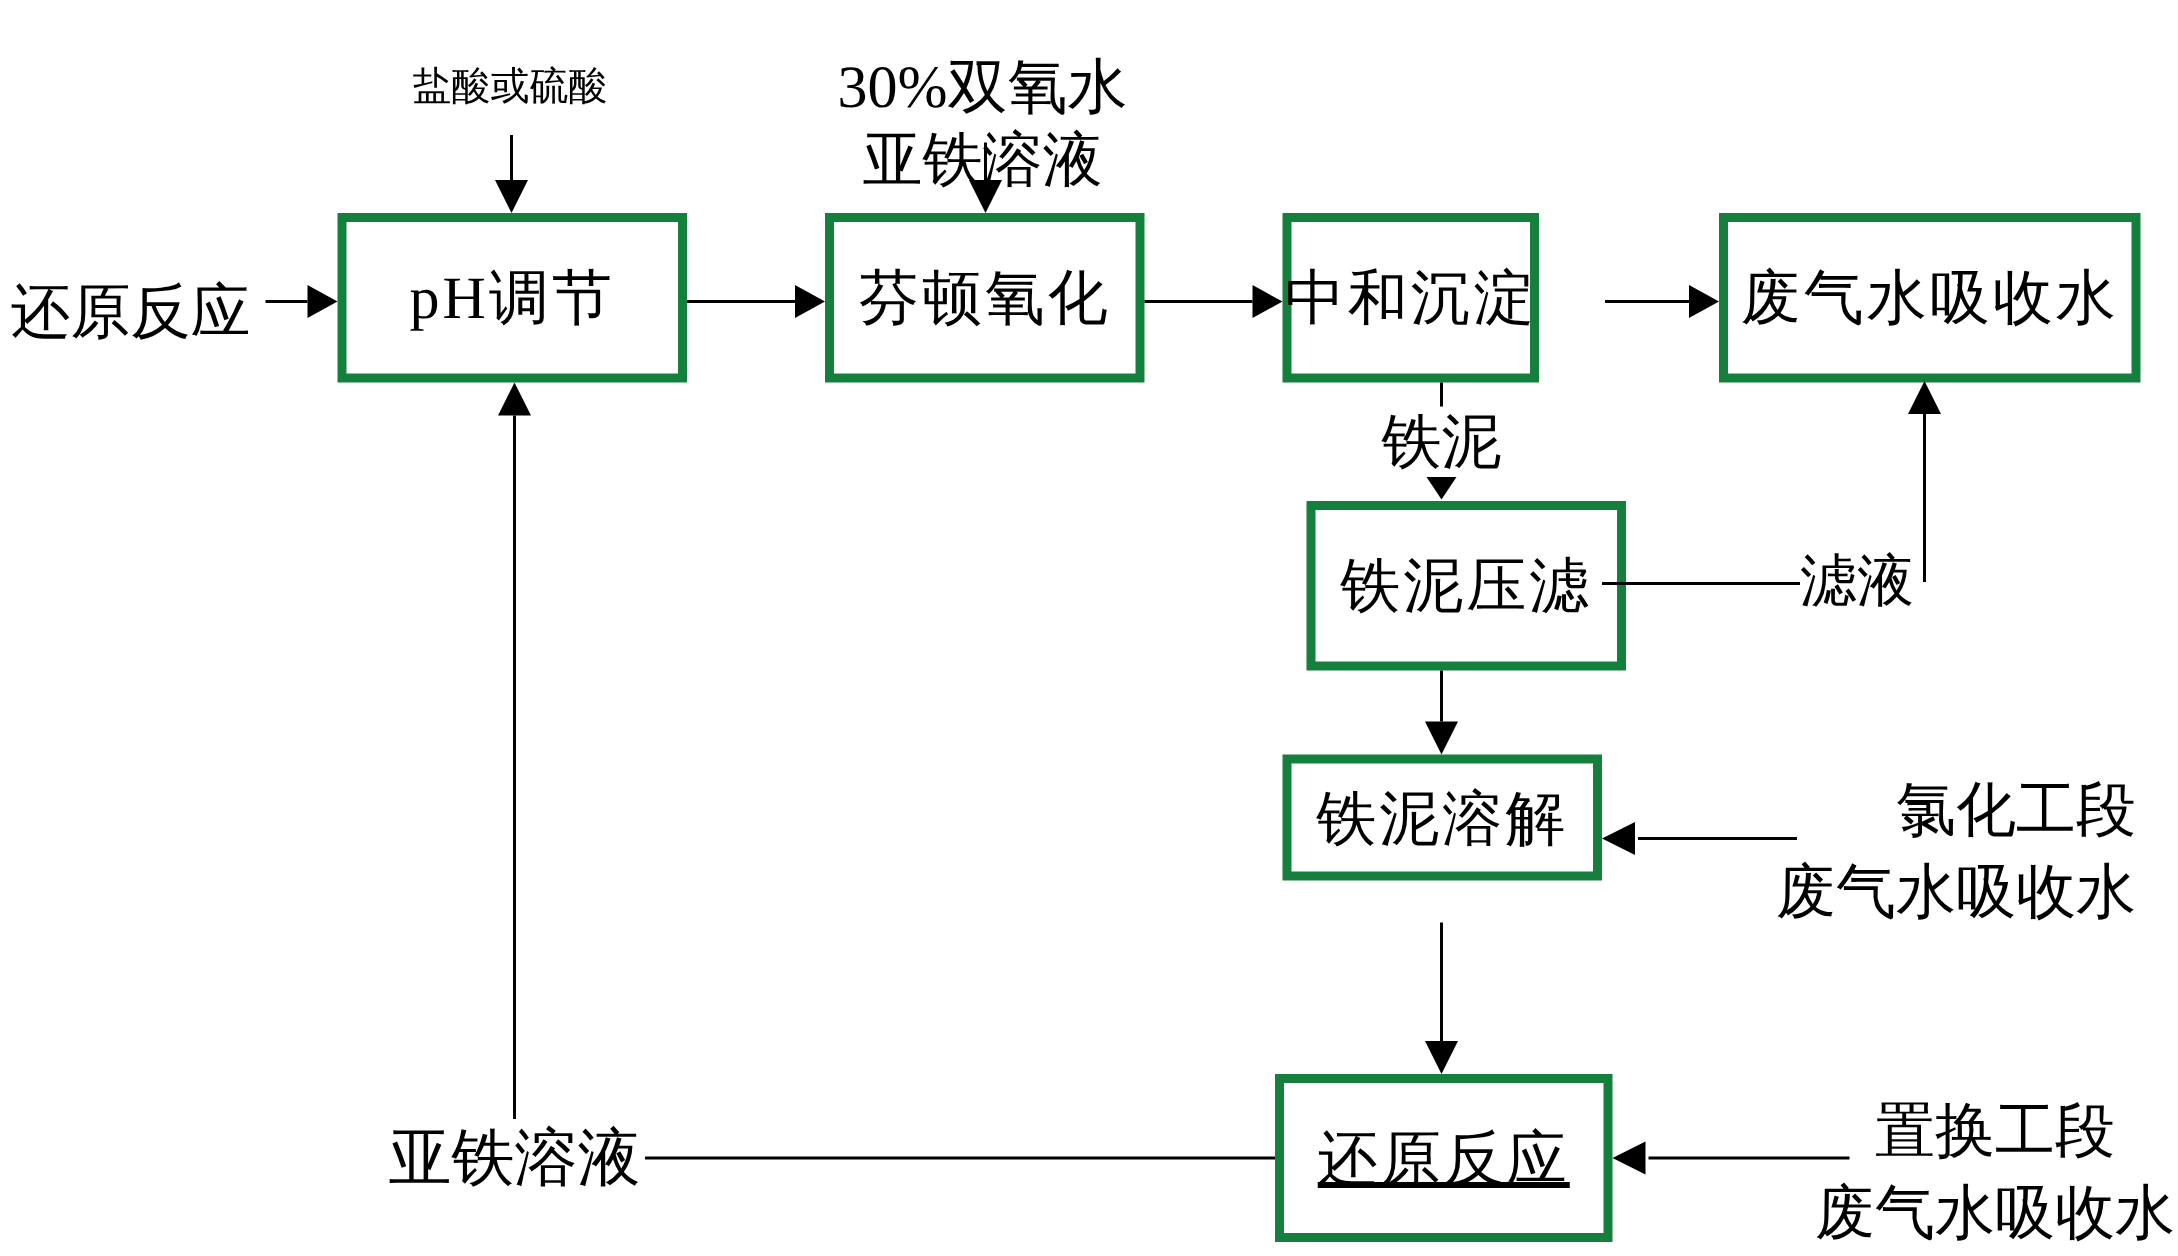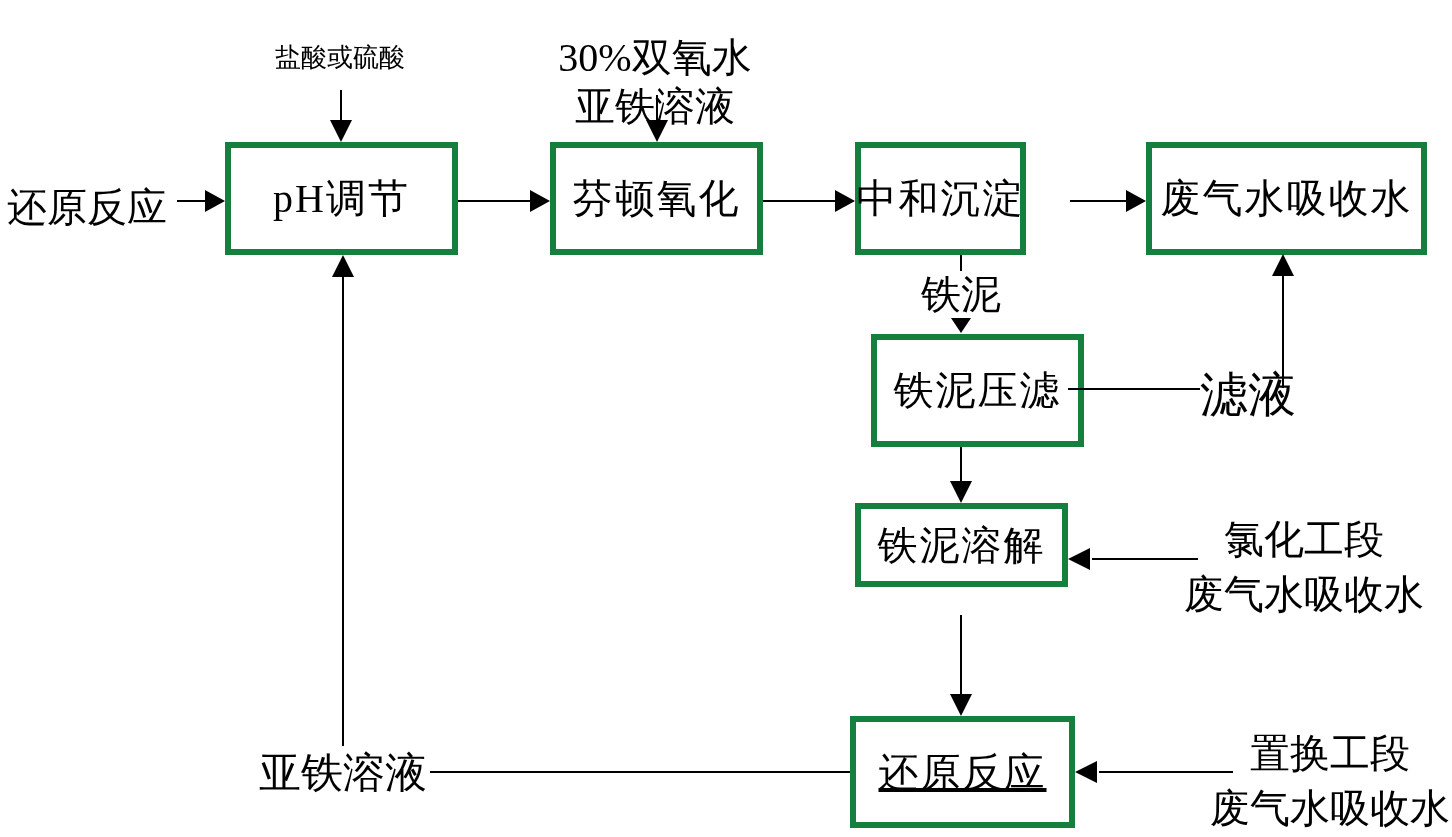--- a/index.html
+++ b/index.html
@@ -116,23 +116,23 @@
 
   <div class="lbl lbl-center" style="left:340px; top:42px; font-size:26px;">盐酸或硫酸</div>
 
   <div class="lbl lbl-center" style="left:655px; top:4px; line-height:1.22;margin-top:30px;">
     <div>30%双氧水</div>
     <div>亚铁溶液</div>
   </div>
 
   <div class="lbl lbl-center" style="left:961px; top:271px;">铁泥</div>
 
-  <div class="lbl" style="left:1200px; top:366px; font-size:48px;">滤液</div>
+  <div class="lbl" style="left:1200px; top:366px; font-size:38px;">滤液</div>
 
-  <div class="lbl lbl-center" style="left:1304px; top:512px; line-height:1.38;">
+  <div class="lbl lbl-center" style="left:1304px; top:512px; line-height:1.38;text-align:right;">
     <div>氯化工段</div>
     <div>废气水吸收水</div>
   </div>
 
   <div class="lbl lbl-center" style="left:1330px; top:726px; line-height:1.38;">
     <div>置换工段</div>
     <div>废气水吸收水</div>
   </div>
 
   <div class="lbl" style="left:259px; top:748px; font-size:42px;">亚铁溶液</div>

